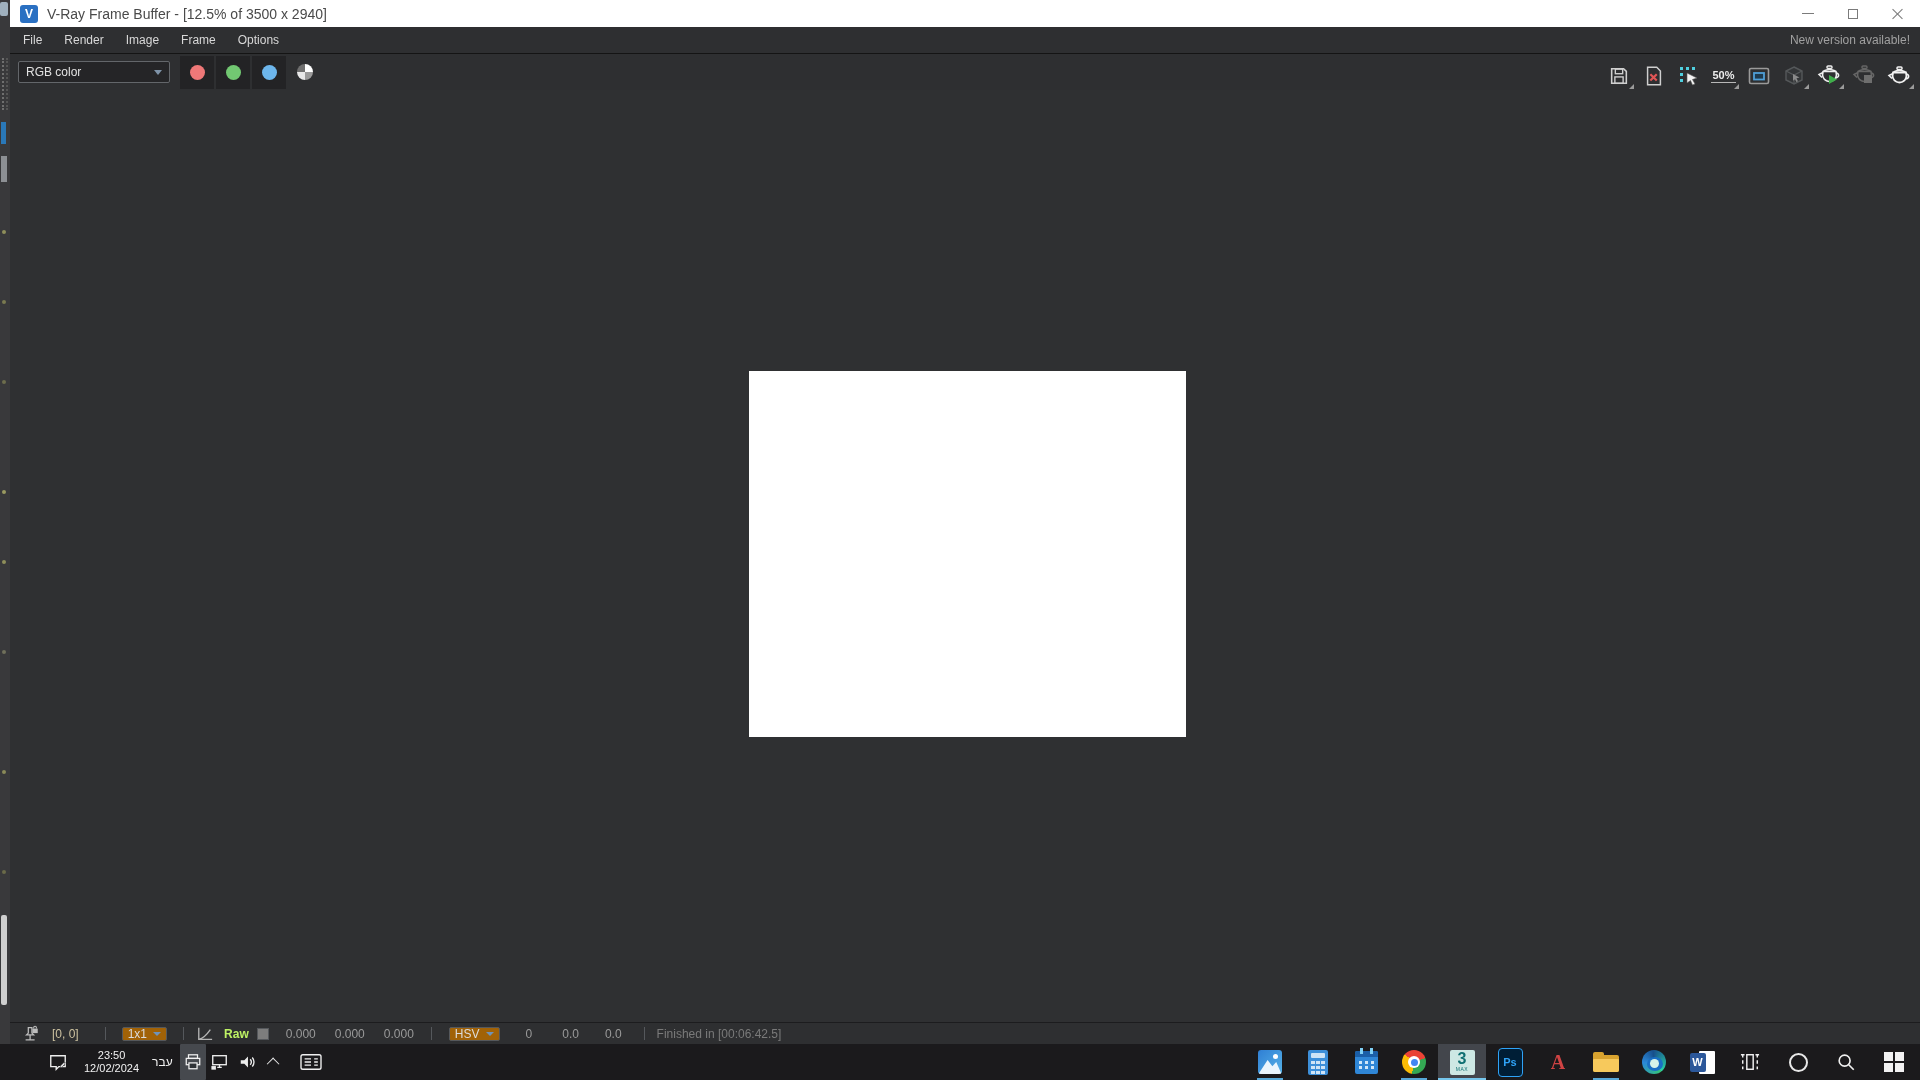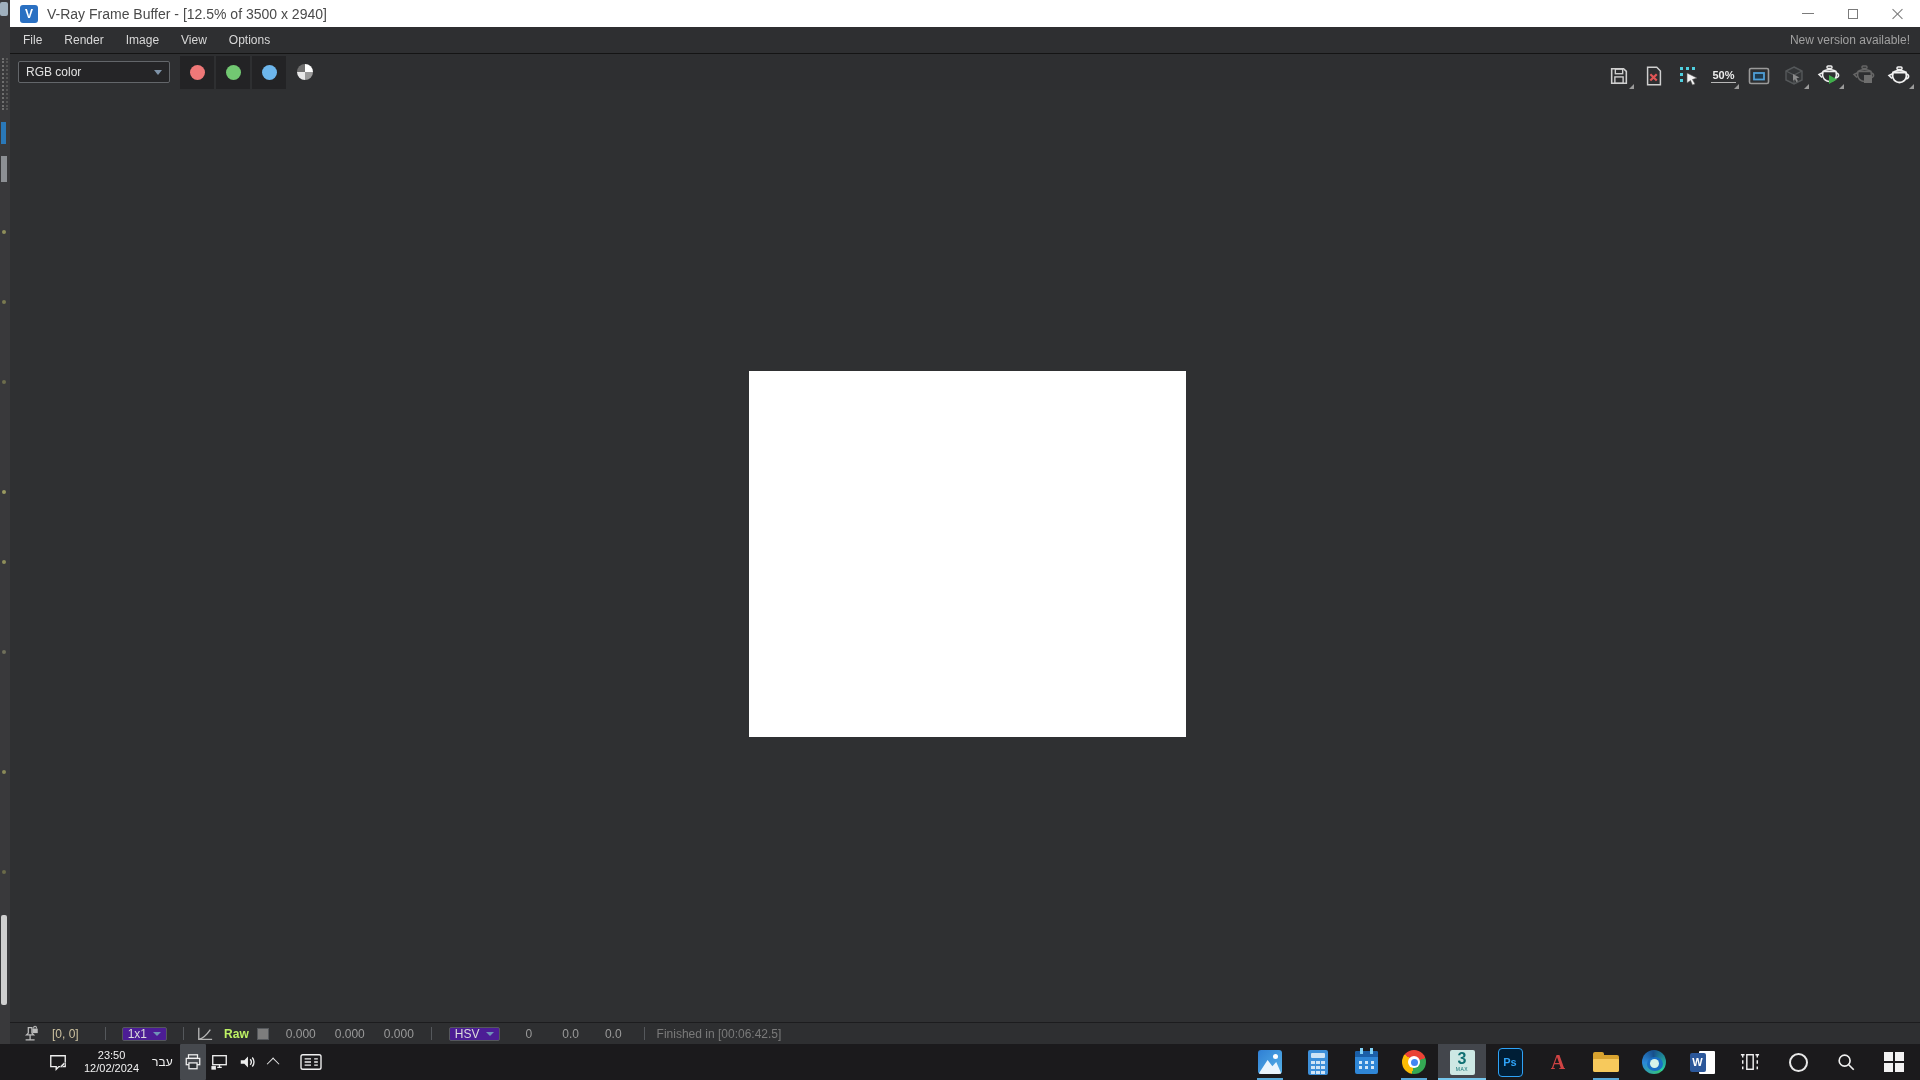--- a/index.html
+++ b/index.html
@@ -58,21 +58,21 @@
   .zoom-label { color:#ececec; font-weight:bold; font-size:11px; border-bottom:1px solid #b8b8b8; padding:0 1px 1px 1px; }
   .tool-btn svg { display:block; }
 
   .canvas { position:absolute; left:0; top:90px; width:100%; height:932px; background:#2f3032; }
   .render-img { position:absolute; left:739px; top:281px; width:437px; height:366px; background:#ffffff; }
 
   .statusbar { position:absolute; left:0; bottom:0; width:100%; height:22px; background:#2e2f31; border-top:1px solid #1c1c1e;
                display:flex; align-items:center; font-size:12px; color:#9a9a9a; }
   .sb-sep { width:1px; height:13px; background:#55585c; }
   .sb-coords { color:#cdc2a0; margin-left:12px; }
-  .sb-box { height:14px; background:#4c1d95; border:1px solid #55585c; border-radius:2px; color:#dcdcdc;
+  .sb-box { height:14px; background:#a16207; border:1px solid #55585c; border-radius:2px; color:#dcdcdc;
             display:flex; align-items:center; padding:0 5px; position:relative; }
   .sb-box .arrow { width:0; height:0; margin-left:6px; border-left:4px solid transparent; border-right:4px solid transparent; border-top:4px solid #6f93b8; }
   .sb-raw { color:#bef264; font-weight:bold; }
   .sb-swatch { width:12px; height:12px; background:#7d7d7d; border:1px solid #55585c; }
   .sb-status { color:#7a7a7a; }
 
   
   .taskbar { position:absolute; left:0; top:1044px; width:1920px; height:36px; background:#1b1a1c; display:flex; align-items:center;padding-left:38px; }
   .tray { display:flex; align-items:center; height:100%; }
   .tray-btn { height:36px; display:flex; align-items:center; justify-content:center; }
@@ -165,21 +165,21 @@
       <div class="win-btn">
           <div class="glyph-close"></div>
         </div>
     </div>
   </div>
 
   <div class="menubar">
     <div class="menu-item">File</div>
     <div class="menu-item">Render</div>
     <div class="menu-item">Image</div>
-    <div class="menu-item">View</div>
+    <div class="menu-item">Frame</div>
     <div class="menu-item">Options</div>
     <div class="update-notice">New version available!</div>
   </div>
 
   <div class="toolbar">
     <div class="chan-select">
       <span>RGB color</span>
       <span class="arrow"></span>
     </div>
     <div class="chan-btns">

